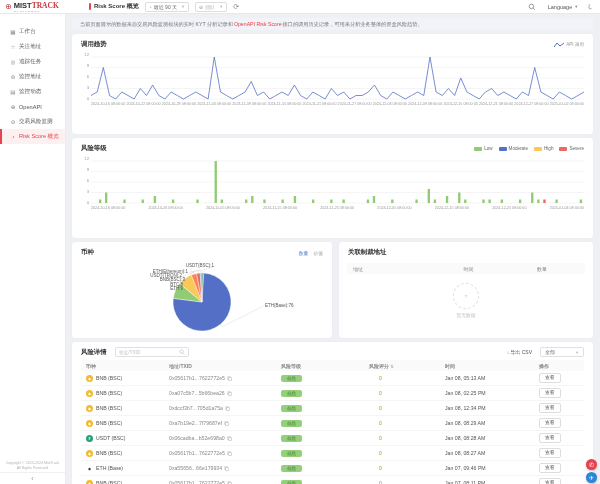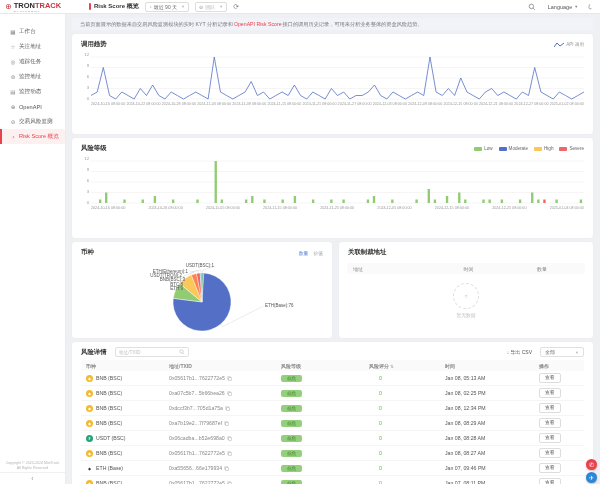--- a/index.html
+++ b/index.html
@@ -6,21 +6,21 @@
   html,body{width:600px;height:484px;}
   body{font-family:"Liberation Sans","DejaVu Sans",sans-serif;background:#eef0f4;color:#333;overflow:hidden;}
   .app{position:relative;width:600px;height:484px;overflow:hidden;background:#eef0f4;}
 
   
   .topbar{position:absolute;left:0;top:0;width:600px;height:14px;background:#fff;border-bottom:1px solid #e8e8e8;display:flex;align-items:center;z-index:30;}
   .logo{display:flex;align-items:center;margin-left:5px;width:62px;}
   .logo-icon{color:#c9353f;font-size:8px;line-height:8px;margin-right:2px;}
   .logo-text{font-size:7.5px;font-weight:bold;letter-spacing:0;}
   .logo-text .t1{color:#2b2b2b;}
-  .logo-text .t2{color:#c9353f;}
+  .logo-text .t2{color:#c9353f;font-family:Liberation Serif, serif;}
   .logo-sub{font-size:2.5px;color:#aaa;letter-spacing:.8px;display:block;line-height:3px;}
   .page-head{display:flex;align-items:center;margin-left:22px;}
   .red-bar{width:2px;height:7px;background:#e8424c;margin-right:3px;border-radius:1px;}
   .page-title{font-size:6px;font-weight:bold;color:#333;white-space:nowrap;}
   .tb-select{display:flex;align-items:center;height:10px;border:1px solid #ddd;border-radius:2px;padding:0 3px;margin-left:6px;font-size:5px;color:#666;background:#fff;white-space:nowrap;}
   .tb-select .ic{color:#999;font-size:5px;margin-right:2px;}
   .tb-select .caret{color:#bbb;font-size:4px;margin-left:4px;}
   .tb-select.placeholder{color:#bbb;}
   .refresh{color:#888;font-size:7px;margin-left:6px;line-height:8px;cursor:pointer;}
   .tb-right{margin-left:auto;display:flex;align-items:center;margin-right:6px;}
@@ -114,21 +114,21 @@
 </style>
 </head>
 <body>
 
 <div class="app">
 
   <div class="topbar">
     <div class="logo">
       <span class="logo-icon">⊕</span>
       <span class="logo-text">
-        <span><span class="t1">TRON</span><span class="t2">TRACK</span></span>
+        <span><span class="t1">MIST</span><span class="t2">TRACK</span></span>
         <span class="logo-sub">BY SLOWMIST</span>
       </span>
     </div>
     <div class="page-head">
       <span class="red-bar"></span>
       <span class="page-title">Risk Score 概览</span>
     </div>
     <div class="tb-select">
       <span class="ic">◔</span>
       <span>最近 90 天</span>

